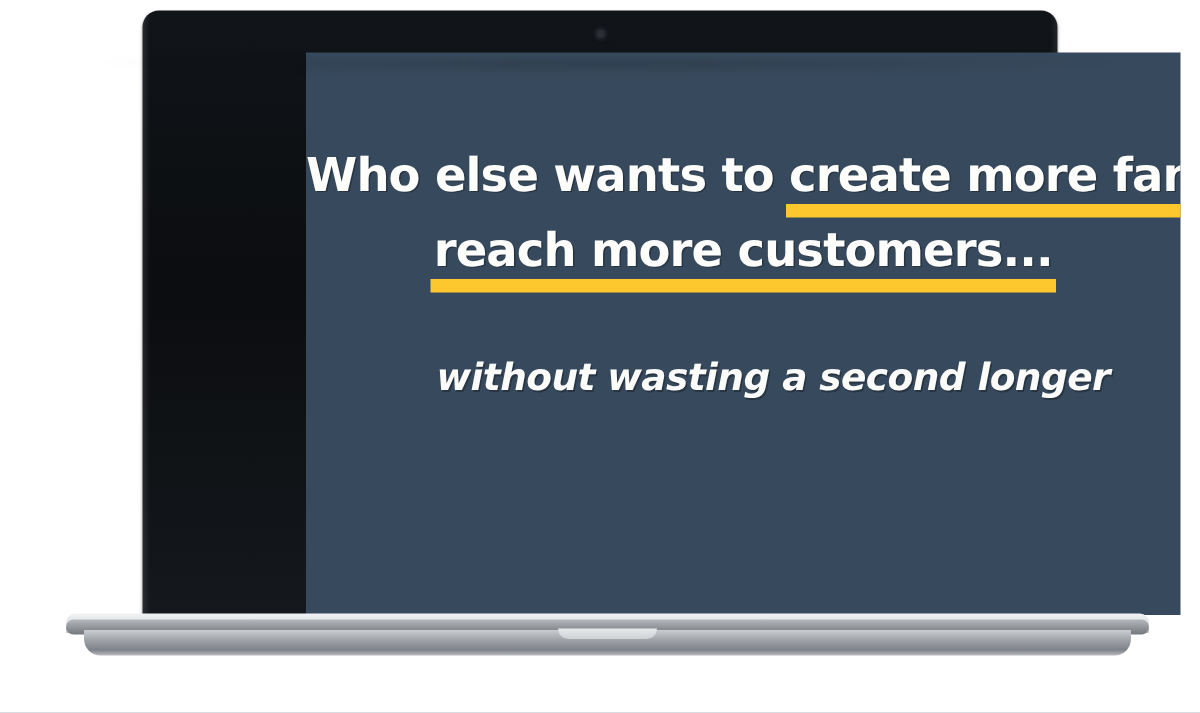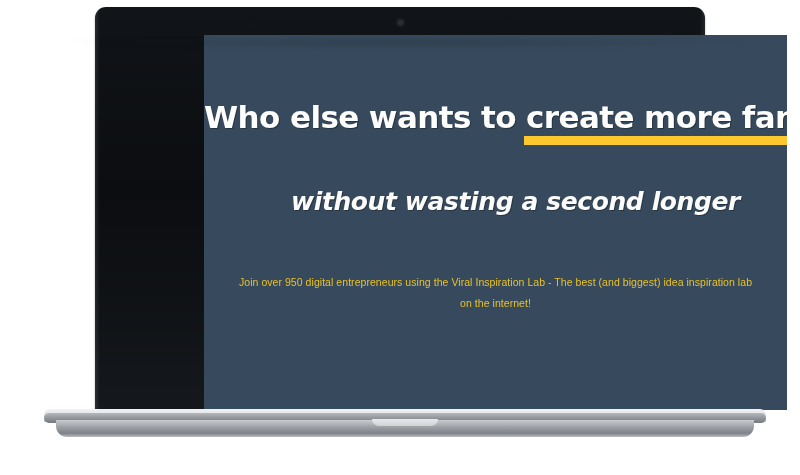--- a/index.html
+++ b/index.html
@@ -213,27 +213,27 @@
 
     <div class="lid">
       <div class="lid-inner-shade"></div>
       <div class="webcam"></div>
 
       <div class="screen">
         <div class="content">
 
           <h1 class="headline">
             <span class="line"><span>Who else wants to </span><span class="hl">create more fans and</span></span>
+            <span class="line"><span class="hl">reach more customers...</span></span>
           </h1>
 
           <h2 class="subheadline">
             <span class="line">without wasting a second longer</span>
           </h2>
 
-          <p class="footnote">Join over 950 digital entrepreneurs using the Viral Inspiration Lab - The best (and biggest) idea inspiration lab on the internet!</p>
 
         </div>
       </div>
     </div>
 
     <div class="base">
       <div class="base-top"></div>
       <div class="base-lip"></div>
       <div class="base-front"></div>
       <div class="base-notch"></div>

